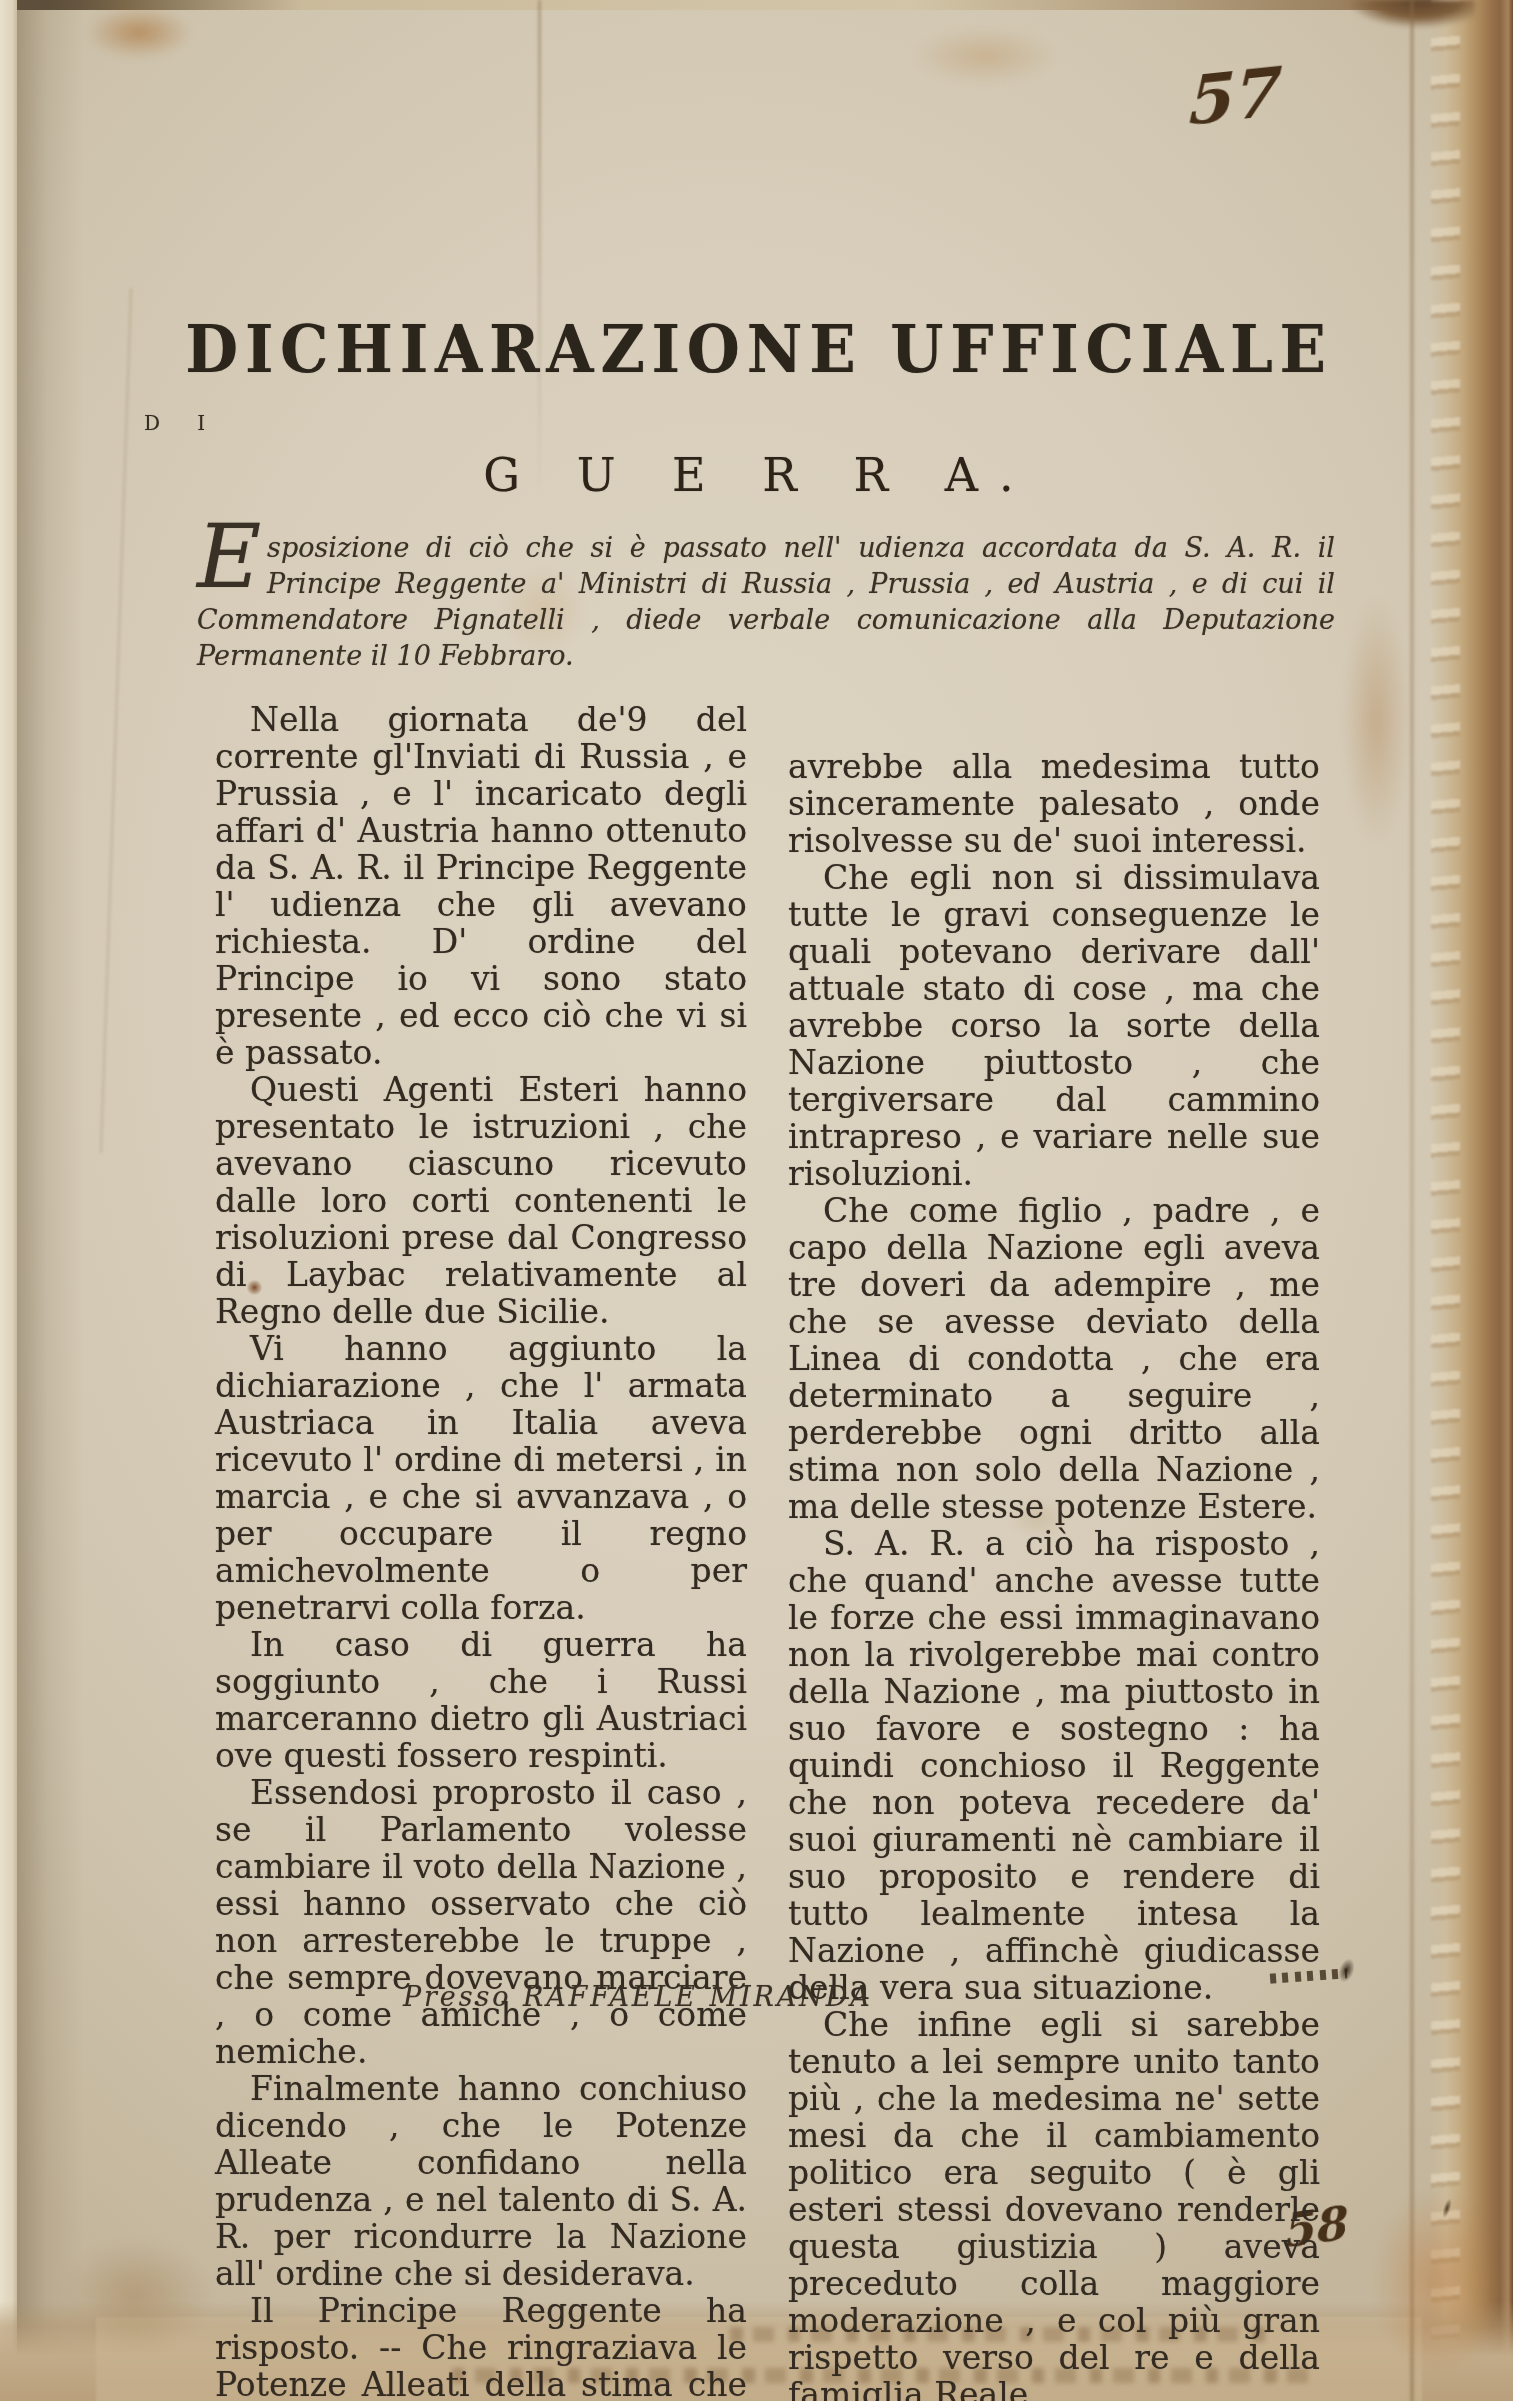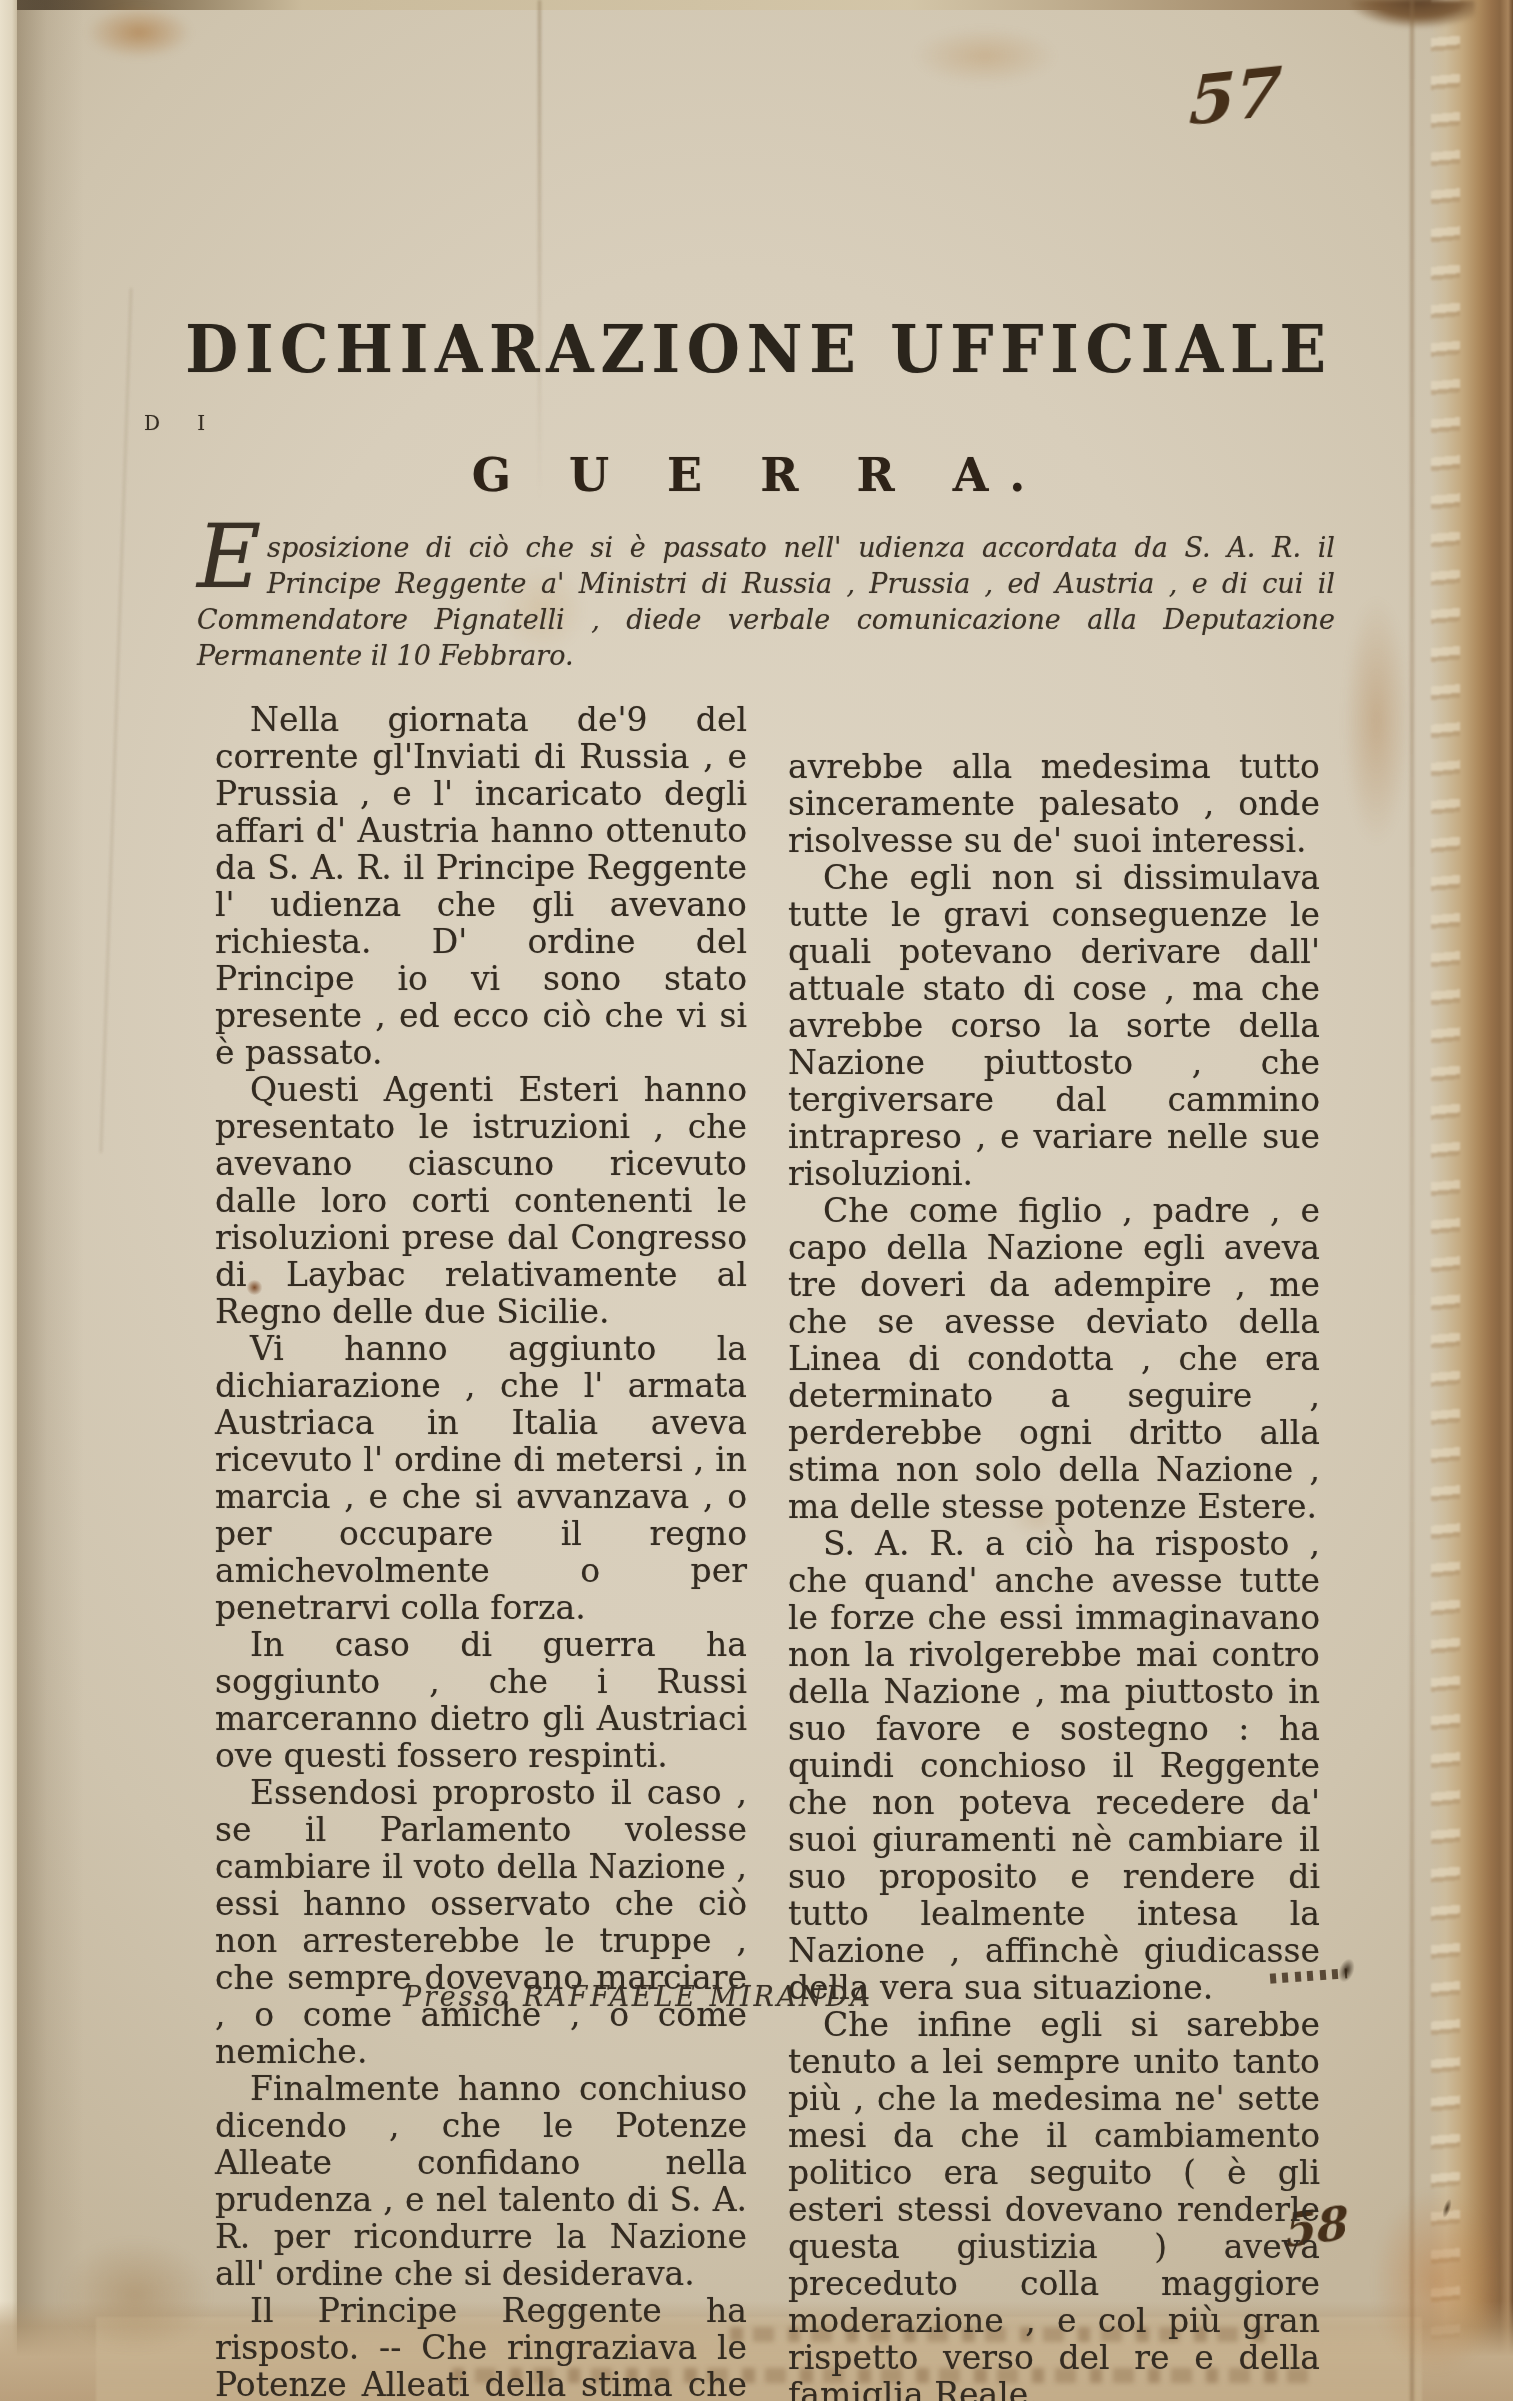--- a/index.html
+++ b/index.html
@@ -53,21 +53,21 @@
   #stain7{left:58px;top:2238px;width:154px;height:115px;background:radial-gradient(ellipse,rgba(150,110,60,.35),rgba(150,110,60,0) 70%);}
   #stain8{left:1009px;top:1499px;width:58px;height:38px;background:radial-gradient(ellipse,rgba(170,130,80,.2),rgba(170,130,80,0) 70%);}
   
   .printed{position:absolute;color:#2f2a21;text-shadow:0 0 1px rgba(47,42,33,.4);}
   #main-title{left:144px;top:313px;width:1230px;text-align:center;
     font-size:61px;letter-spacing:6.7px;font-weight:bold;
     transform:scaleY(1.08);color:#2b251c;}
   #title-di{left:144px;top:411px;width:1230px;text-align:left;
     font-size:20px;letter-spacing:15.4px;color:#342c22;}
   #title-guerra{left:144px;top:448px;width:1230px;text-align:center;
-    font-size:46px;letter-spacing:21px;font-weight:bold;color:#2e2318;}
+    font-size:46px;letter-spacing:21px;font-weight:normal;color:#2e2318;}
   #preamble{left:197px;top:530px;width:1138px;font-style:italic;
     font-size:27px;line-height:36px;text-align:justify;color:#3a3126;}
   #preamble .dropcap{float:left;font-size:88px;line-height:61px;
     padding-right:5.8px;margin-top:-3.8px;font-style:italic;color:#3a3126;}
   .column{position:absolute;top:701px;font-size:33px;line-height:37px;
     text-align:justify;color:#332b21;}
   #col-left{left:215px;width:532px;}
   #col-right{left:788px;width:532px;margin-top:47px;}
   .para{margin:0;text-indent:35px;}
   #col-right .para:first-child{text-indent:0;}

